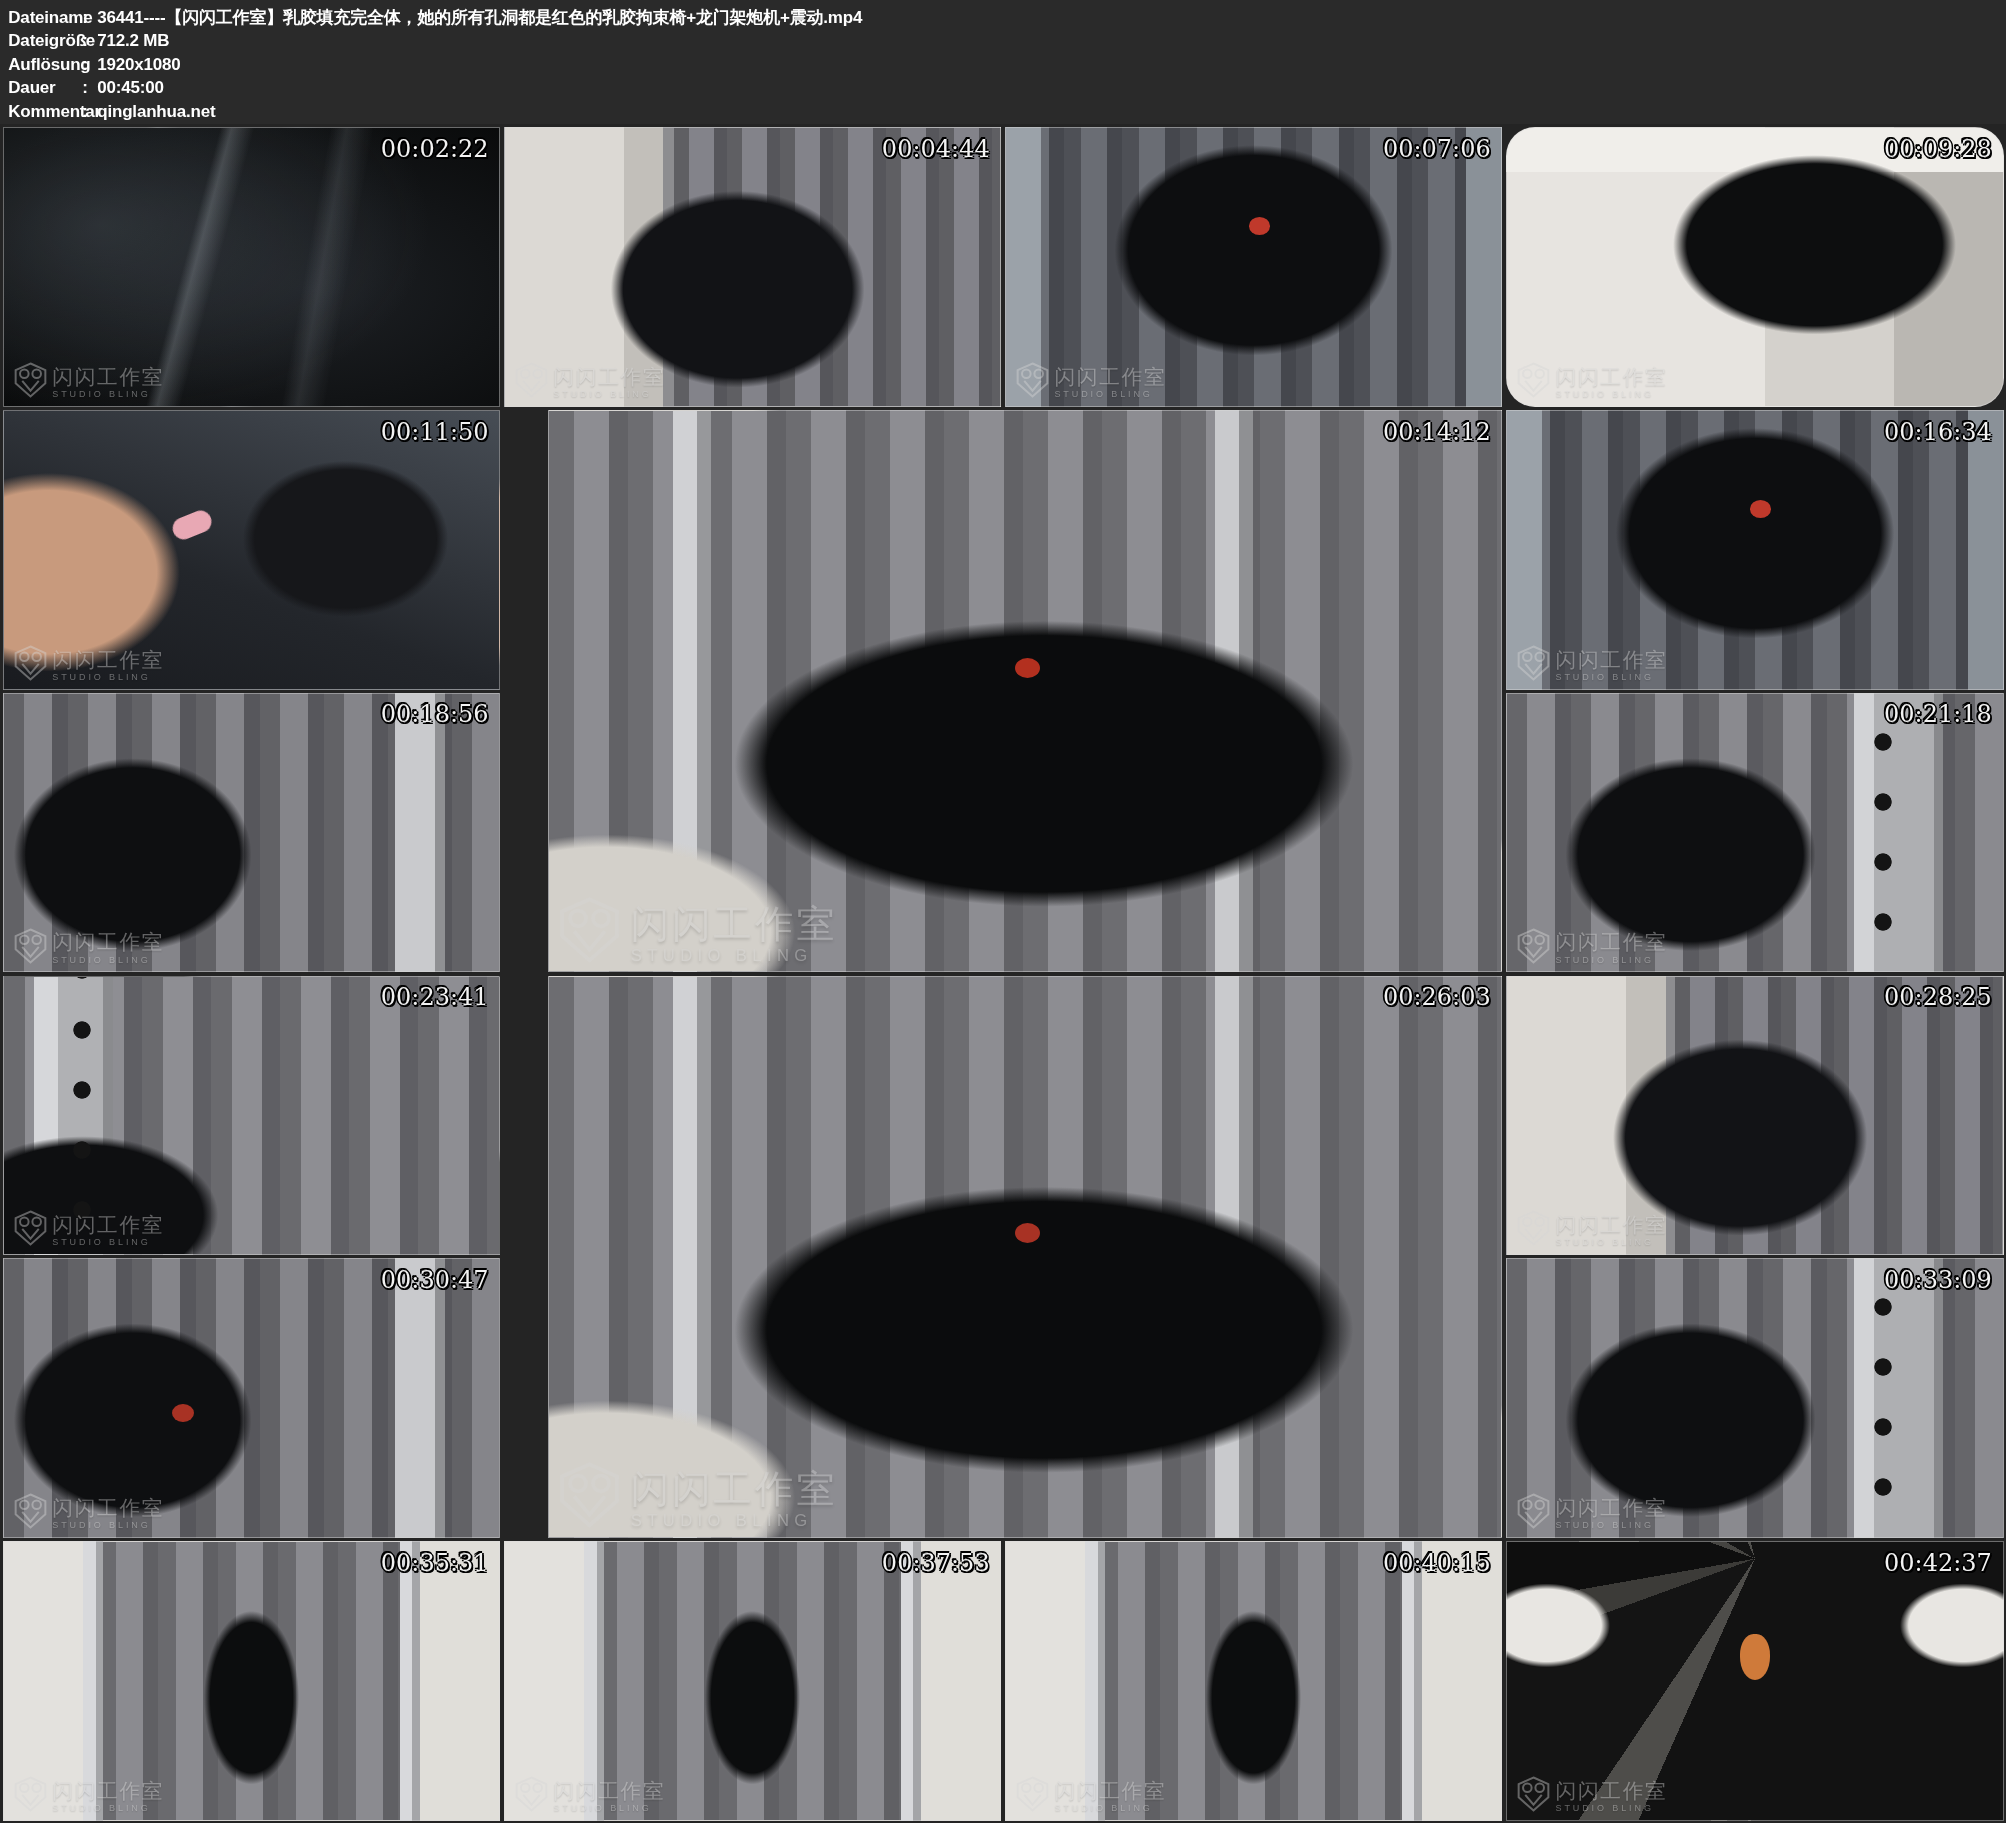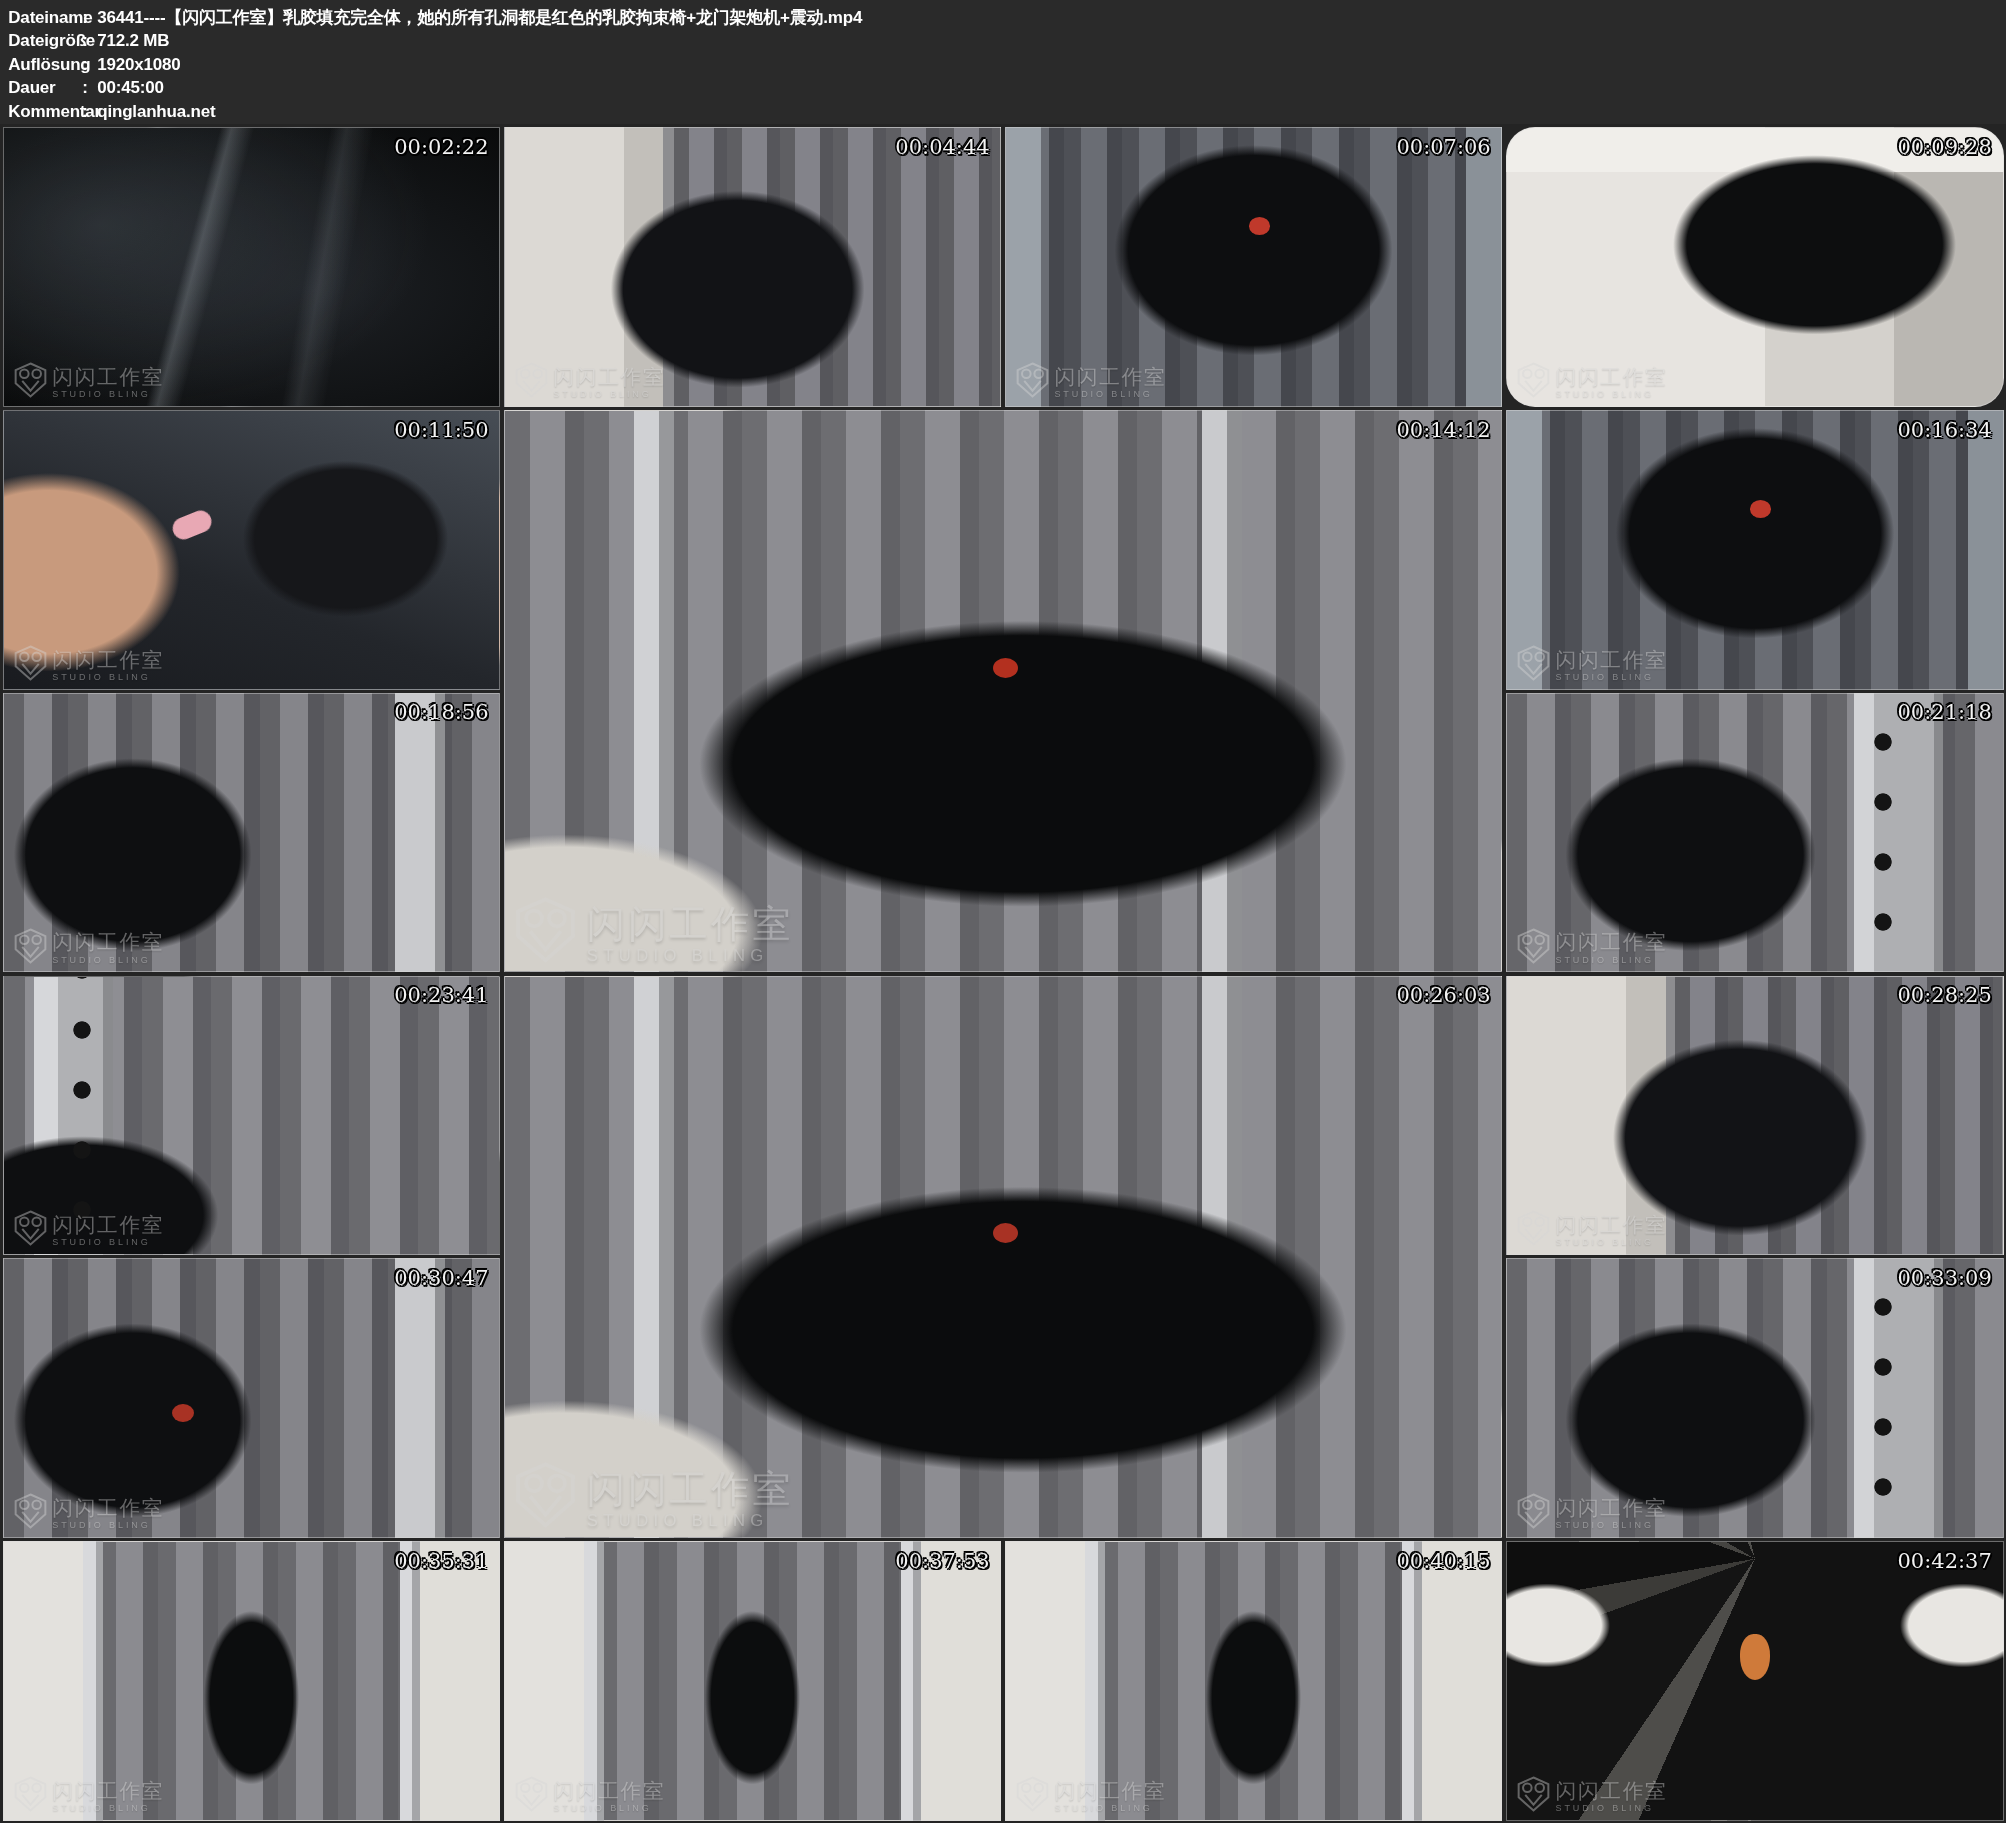--- a/index.html
+++ b/index.html
@@ -9,24 +9,24 @@
   .header{height:124px;background:#2a2a2a;box-sizing:border-box;padding:5.8px 0 0 8.3px;}
   .hrow{display:flex;line-height:23.5px;color:#fff;font-weight:bold;font-size:17px;letter-spacing:-0.2px;white-space:nowrap;}
   .hlabel{width:74px;flex:0 0 auto;}
   .hcolon{width:15px;flex:0 0 auto;text-align:left;}
   .hvalue{flex:0 1 auto;}
 
   
   .grid{height:1699px;box-sizing:border-box;padding:3.3px 2.5px 2.5px 2.5px;display:grid;
         grid-template-columns:repeat(4,1fr);grid-template-rows:repeat(6,1fr);gap:3.3px;background:#242424;}
   .tile{position:relative;overflow:hidden;border:0.8px solid rgba(220,220,220,.45);background:#6f6f73;}
-  .tile.big{grid-column:span 2;grid-row:span 2;}
-
-  
-  .ts{position:absolute;top:6.6px;right:10.7px;z-index:3;font-family:"DejaVu Serif",serif;font-size:21px;color:#f2f2f2;
+  .tile.big{grid-column:span 2;grid-row:span 2;margin-left:44px;}
+
+  
+  .ts{position:absolute;top:6.6px;right:10.7px;z-index:3;font-family:"DejaVu Serif",serif;font-size:24px;color:#f2f2f2;
       text-shadow:-1.7px 0 0 #000,1.7px 0 0 #000,0 -1.7px 0 #000,0 1.7px 0 #000,1.7px 1.7px 0 #000,-1.7px -1.7px 0 #000;}
 
   
   .wm{position:absolute;left:10px;bottom:6.6px;z-index:3;display:flex;align-items:flex-end;gap:5.8px;opacity:.42;color:#d6d6d6;
       text-shadow:0 0.8px 1.7px rgba(0,0,0,.4);}
   .wm-logo{width:33px;height:38px;flex:0 0 auto;}
   .wm-text{display:flex;flex-direction:column;line-height:1;}
   .wm-cn{font-family:"DejaVu Serif",serif;font-size:20.7px;letter-spacing:1.7px;}
   .wm-en{font-size:9px;letter-spacing:2.9px;margin-top:2.5px;}
   .tile.big .wm{transform:scale(1.85);transform-origin:left bottom;opacity:.38;}

